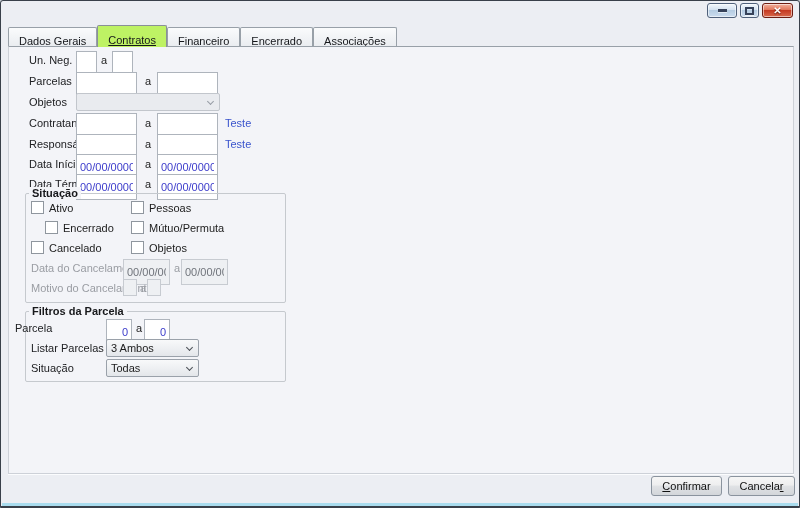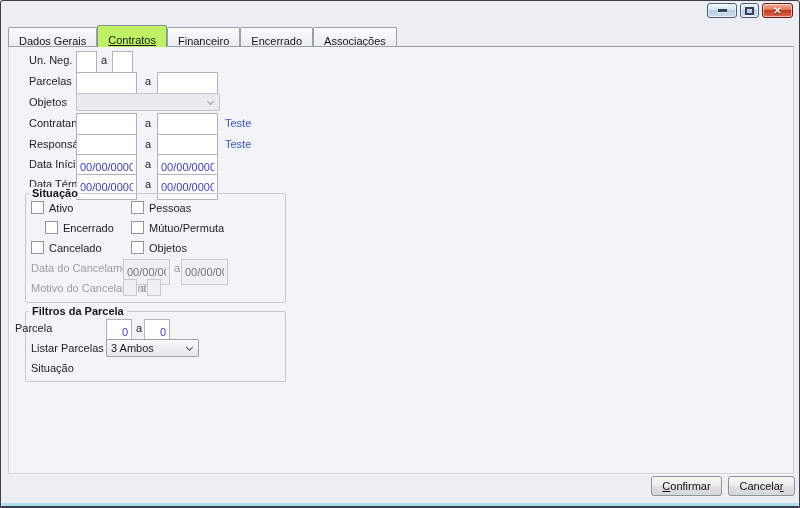--- a/index.html
+++ b/index.html
@@ -210,20 +210,24 @@
   <span class="sep" style="left:135px;top:321px">a</span>
   <input class="tinput num" style="left: 143px; top: 318px; width: 26px;" value="0">
 
   <span class="lbl" style="left:30px;top:341px">Listar Parcelas</span>
   <div class="combo" style="left:105px;top:338px;width:93px">
     <span>3 Ambos</span>
     <span class="chev"></span>
   </div>
 
   <span class="lbl" style="left:30px;top:361px">Situação</span>
+  <div class="combo" style="left:105px;top:358px;width:93px">
+    <span>Todas</span>
+    <span class="chev"></span>
+  </div>
 
   <button class="btn" style="left:650px;top:475px;width:71px">
       <span></span>
       <span class="u">C</span>
       <span>onfirmar</span>
     </button>
   <button class="btn" style="left:727px;top:475px;width:67px">
       <span>Cancela</span>
       <span class="u">r</span>
       <span></span>

